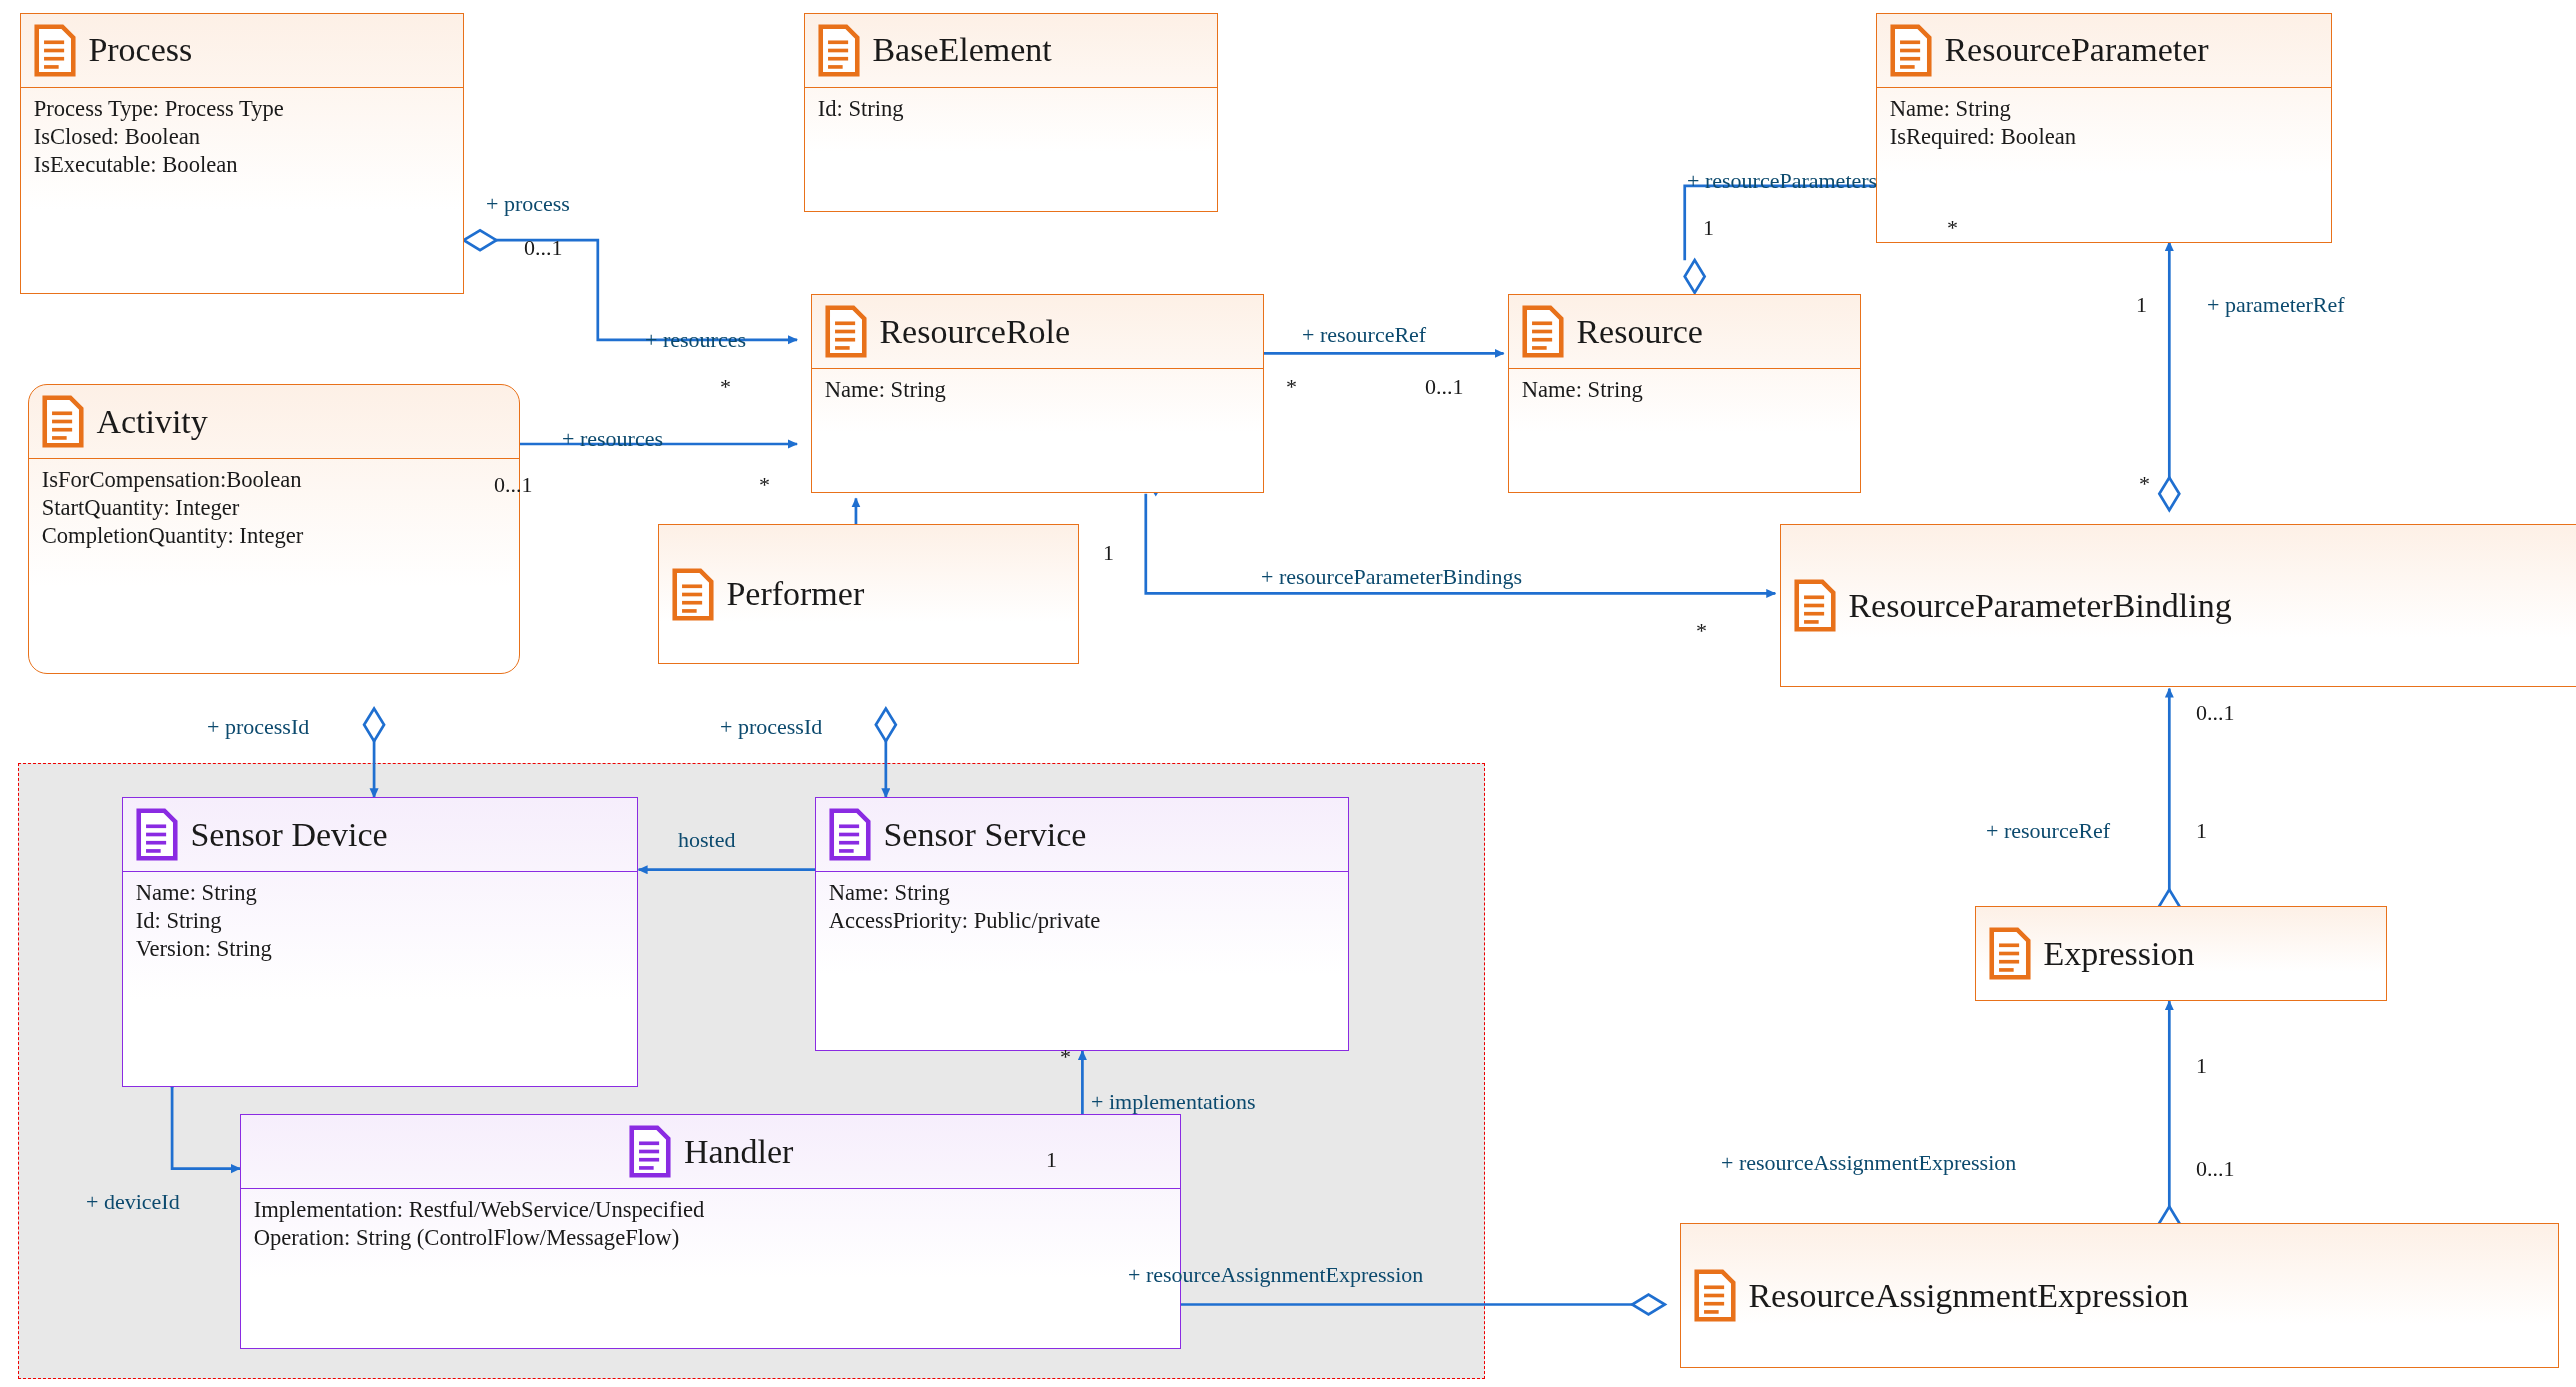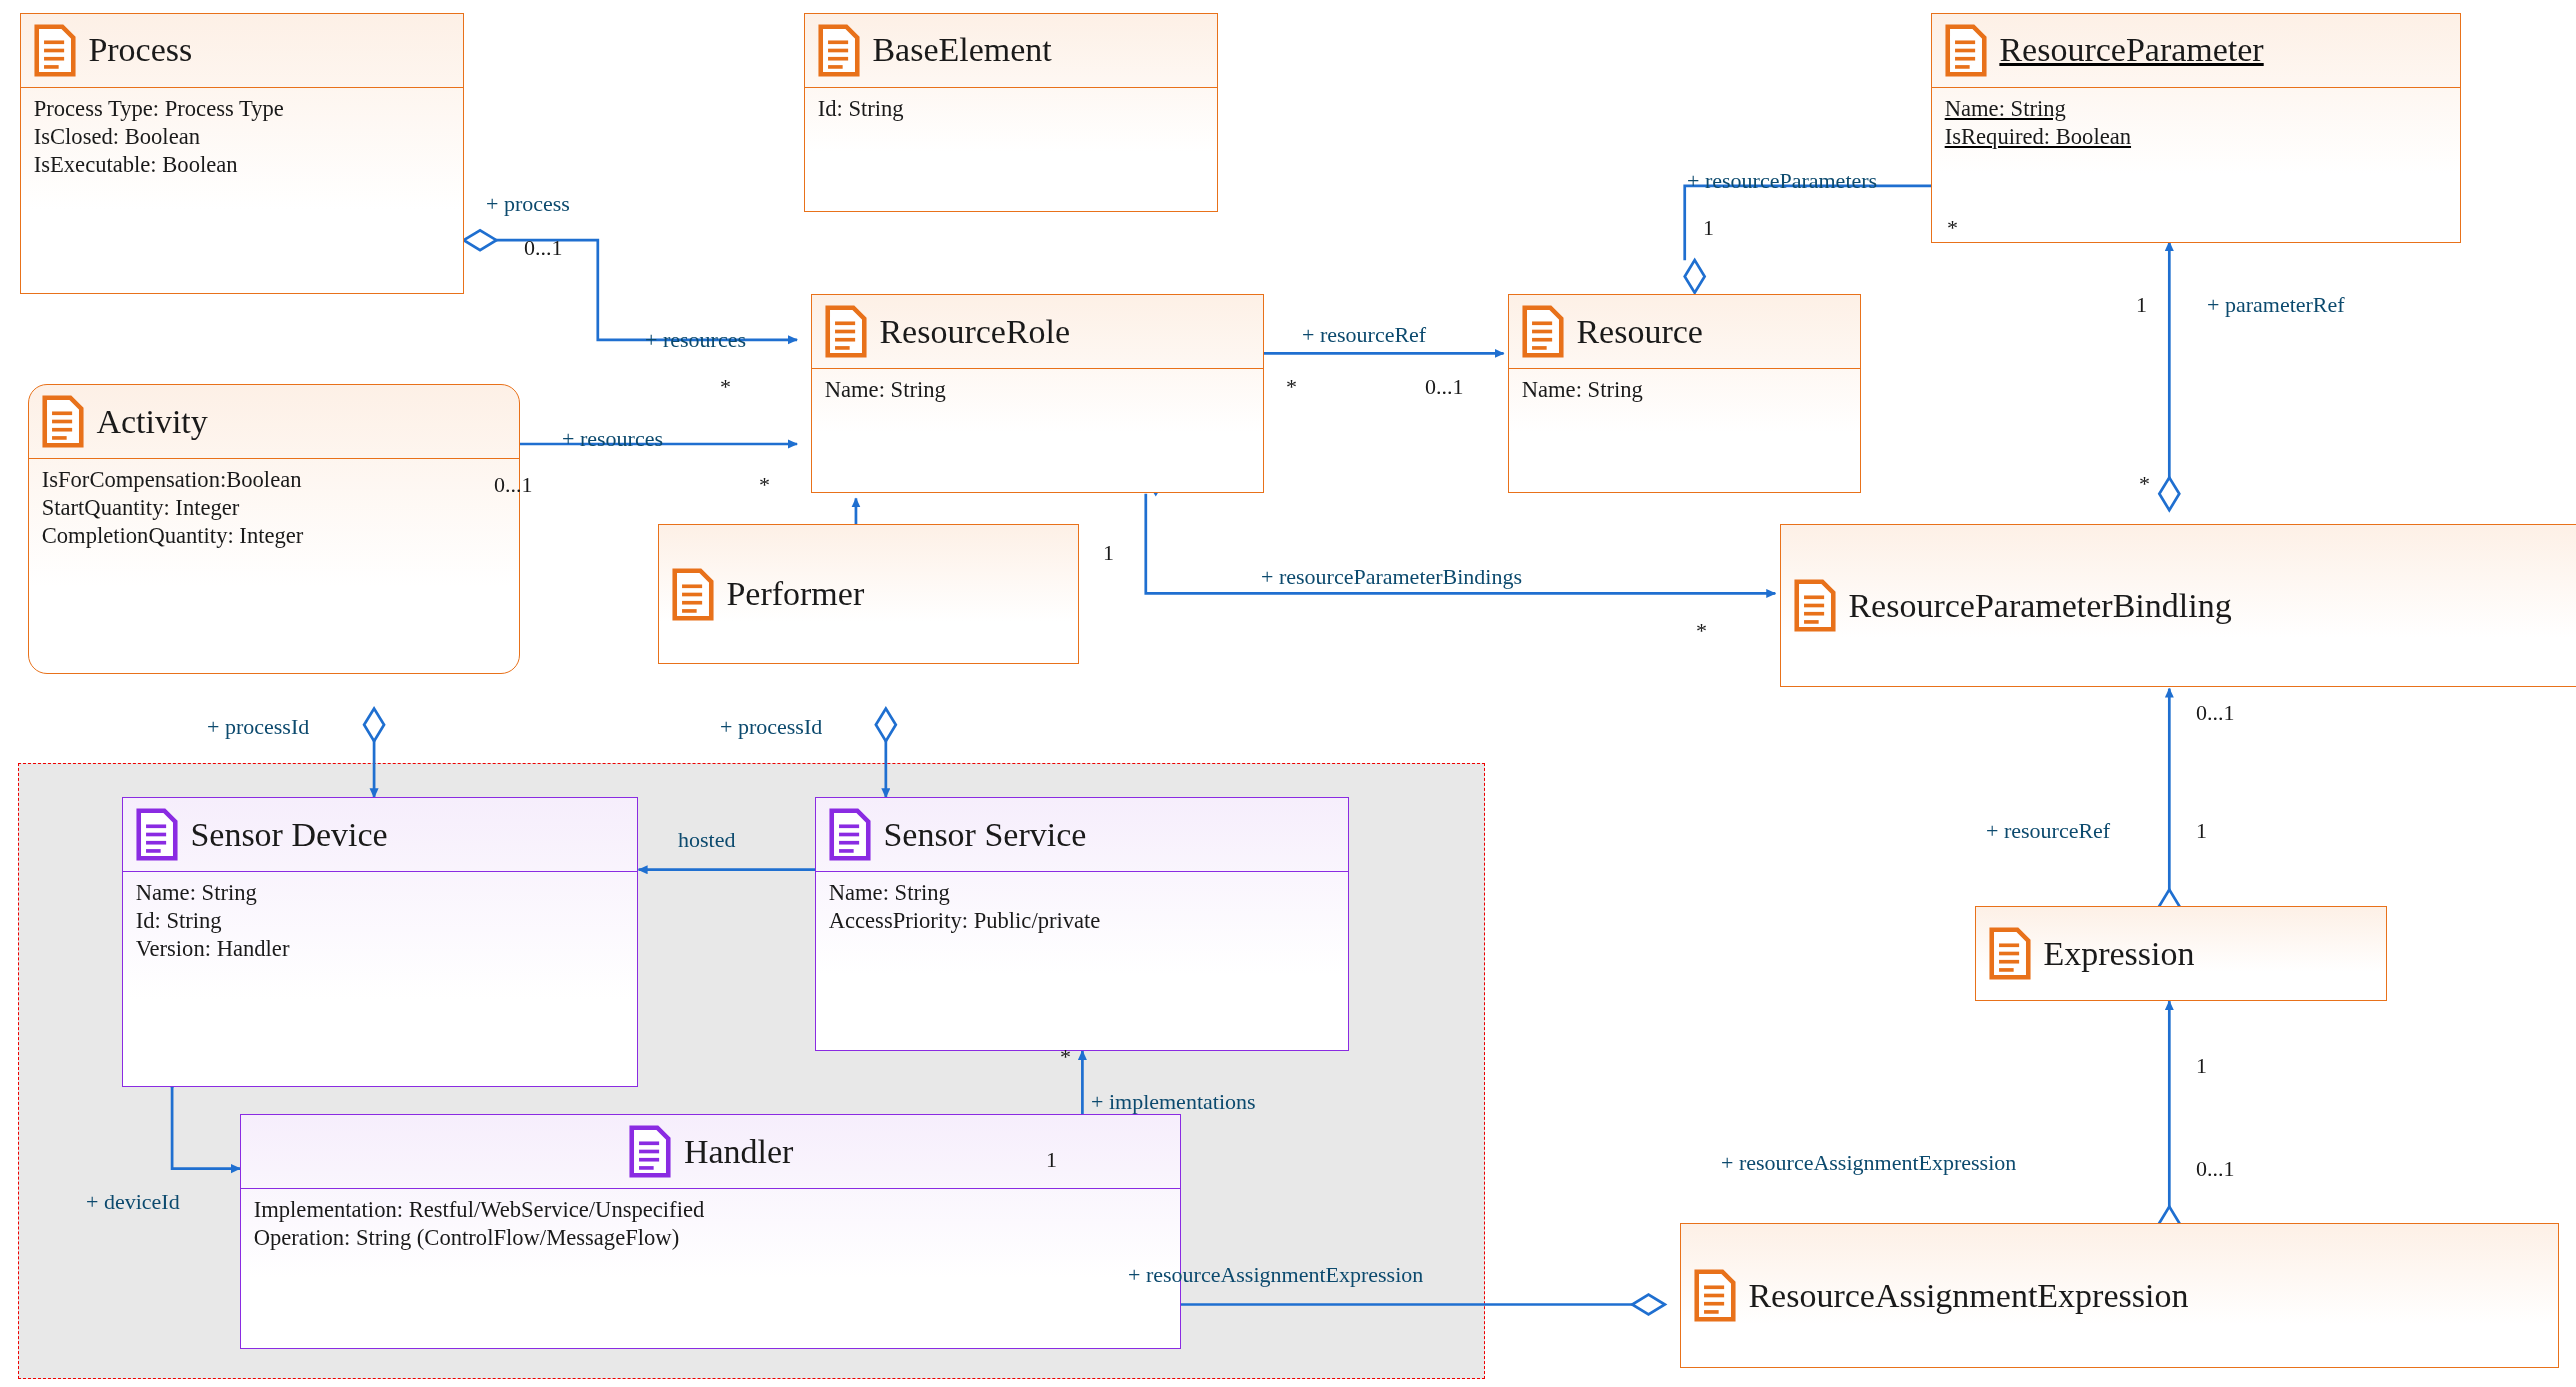--- a/index.html
+++ b/index.html
@@ -186,21 +186,21 @@
             </g>
           </svg>
       </span>
       <span class="uname">BaseElement</span>
     </div>
     <div class="uattrs">
       <div>Id: String</div>
     </div>
   </div>
 
-  <div class="uclass attrs" style="left:1931px; top:12.7px; width:530px; height:230px;text-decoration:underline;">
+  <div class="uclass attrs" style="left:1876px; top:12.7px; width:456px; height:230px;">
     <div class="uhead">
       <span class="docicon">
         <svg viewBox="0 0 46 58" width="42" height="53">
             <path d="M3,3 h28 l12,12 v40 h-40 z" fill="#ffffff" stroke="#e8711a" stroke-width="5"></path>
             <g stroke="#e8711a" stroke-width="4">
               <line x1="11" y1="20" x2="33" y2="20"></line>
               <line x1="11" y1="29" x2="33" y2="29"></line>
               <line x1="11" y1="38" x2="33" y2="38"></line>
               <line x1="11" y1="47" x2="27" y2="47"></line>
             </g>
@@ -355,21 +355,21 @@
               <line x1="11" y1="38" x2="33" y2="38"></line>
               <line x1="11" y1="47" x2="27" y2="47"></line>
             </g>
           </svg>
       </span>
       <span class="uname">Sensor Device</span>
     </div>
     <div class="uattrs">
       <div>Name: String</div>
       <div>Id: String</div>
-      <div>Version: Handler</div>
+      <div>Version: String</div>
     </div>
   </div>
 
   <div class="uclass purple attrs" style="left:815px; top:797px; width:534px; height:254px;">
     <div class="uhead">
       <span class="docicon">
         <svg viewBox="0 0 46 58" width="42" height="53">
             <path d="M3,3 h28 l12,12 v40 h-40 z" fill="#ffffff" stroke="#8a2be2" stroke-width="5"></path>
             <g stroke="#8a2be2" stroke-width="4">
               <line x1="11" y1="20" x2="33" y2="20"></line>

